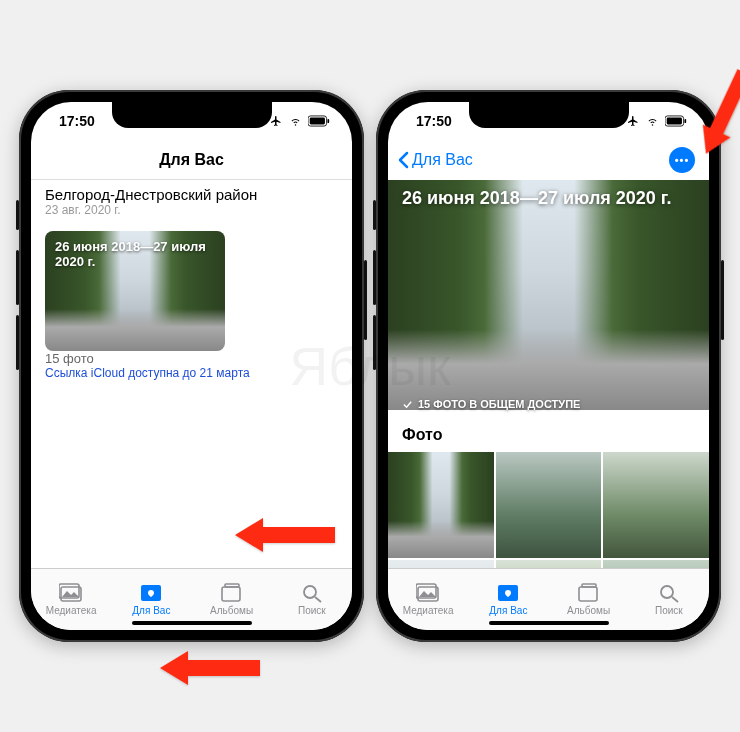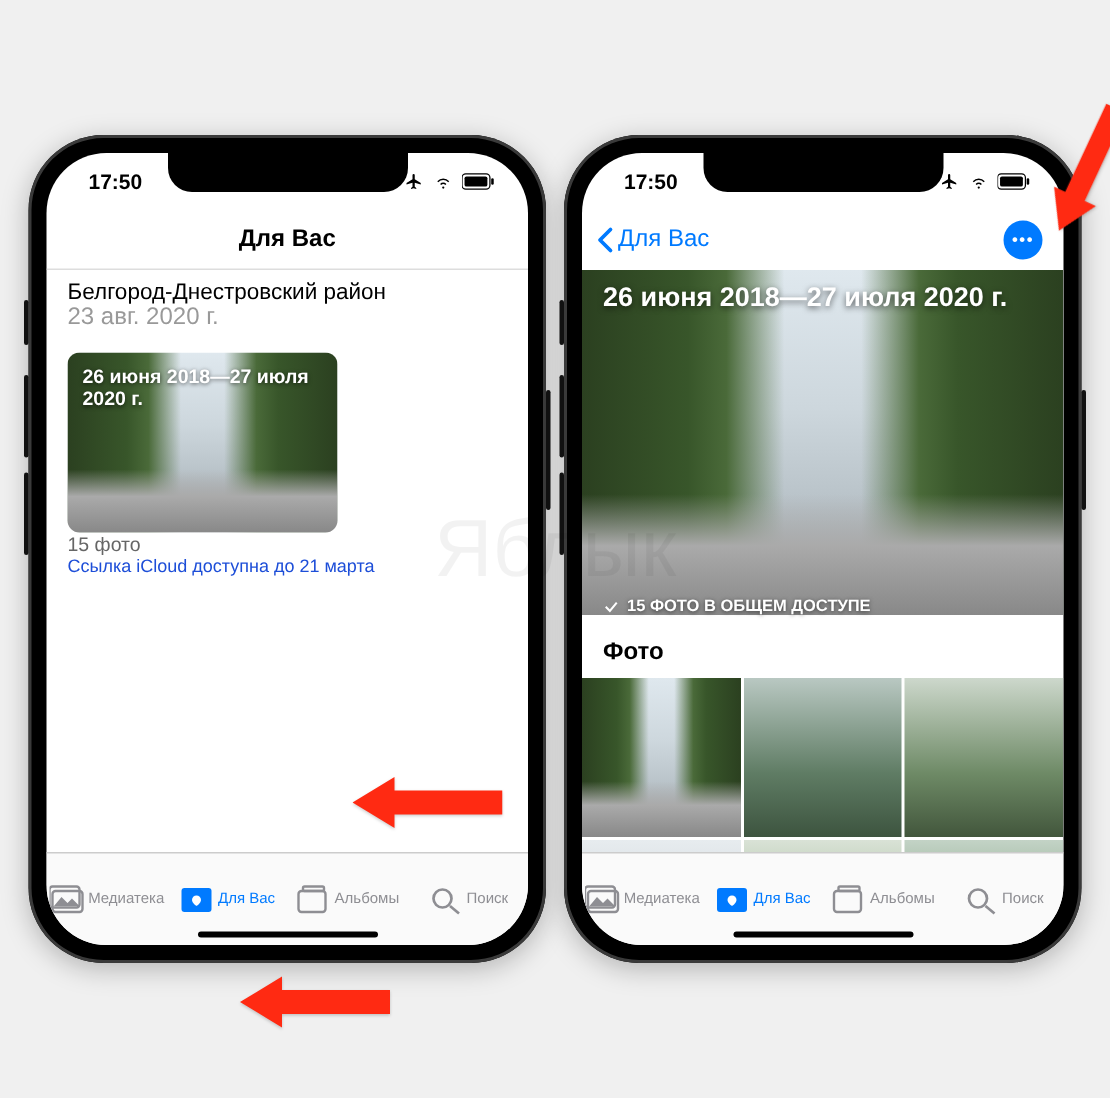--- a/index.html
+++ b/index.html
@@ -84,21 +84,21 @@
     right: 14px;
     width: 26px; height: 26px;
     background: #007aff;
     border-radius: 50%;
     display:flex; align-items:center; justify-content:center;
     color:#fff; font-weight:700; letter-spacing:1px; font-size:11px;
   }
   .content { flex:1; overflow:hidden; }
   .section { padding: 6px 14px 2px 14px; }
   .loc-title { font-size: 15px; font-weight: 400; color:#000; }
-  .loc-date { font-size: 16px; color: #999; }
+  .loc-date { font-size: 12px; color: #999; }
   .sec-heading { font-size: 19px; font-weight: 700; margin: 10px 0 6px 0; }
   .effects-photo {
     width: 100%;
     height: 210px;
     border-radius: 6px;
     background: radial-gradient(circle at 50% 40%, #ffe3c7 0%, #e7b38a 18%, #caa987 30%, #b7a290 42%, #9aa091 60%, #899380 80%);
     filter: blur(6px);
     margin-bottom:6px;
   }
   .caption { font-size: 14px; color:#333; line-height:1.3; }
@@ -127,21 +127,21 @@
   .shared-count { font-size:13px; color:#666; }
   .shared-link { font-size:12px; color:#1d4ed8; }
   .tab-bar {
     height: 62px;
     border-top: .5px solid #ccc;
     display:flex;
     background:#fafafa;
   }
   .tab {
     flex:1;
-    display:flex; flex-direction:row;
+    display:flex; flex-direction:column;
     align-items:center; justify-content:center;
     font-size:10px; color:#8e8e93;
     gap:2px;
   }
   .tab.active { color:#007aff; }
   .tab-icon { width:24px; height:20px; }
   .home-ind {
     position:absolute; bottom:5px; left:50%;
     transform:translateX(-50%);
     width:120px; height:4px; background:#000; border-radius:3px;

